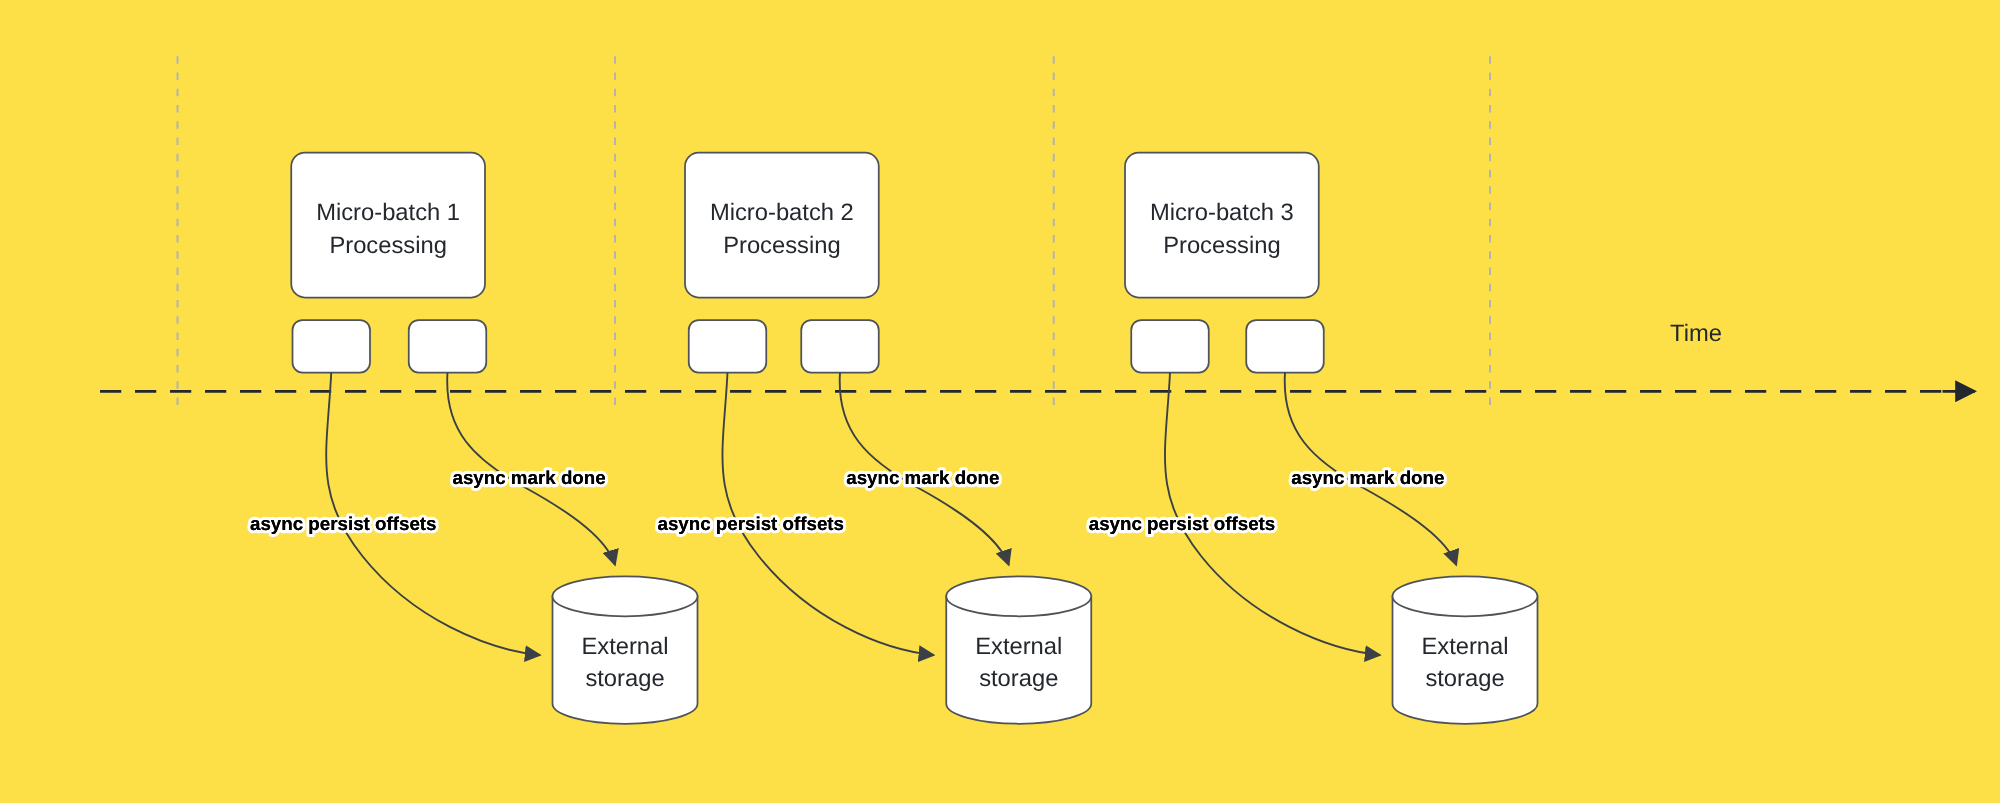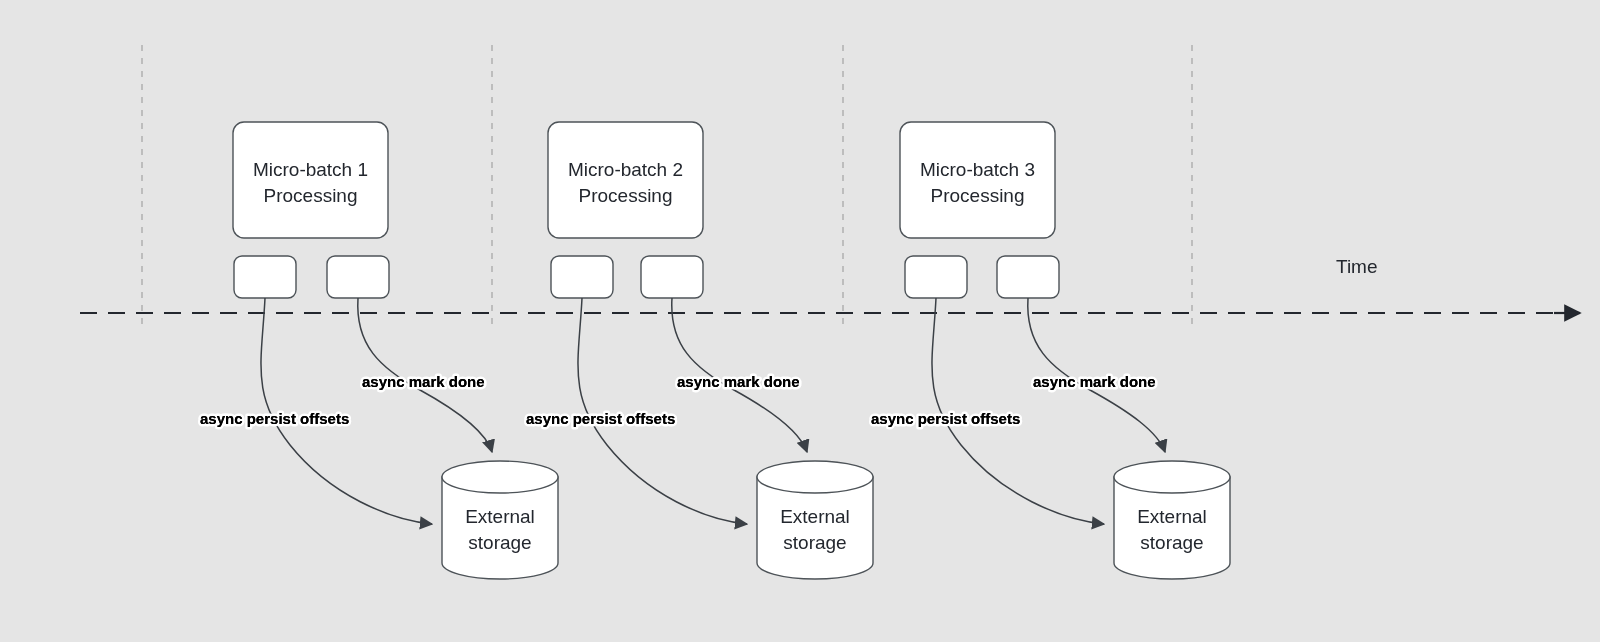--- a/index.html
+++ b/index.html
@@ -9,21 +9,21 @@
     background: #ffffff;
   }
   body {
     font-family: "Liberation Sans", sans-serif;
     color: #23272e;
   }
   #canvas {
     position: relative;
     width: 1600px;
     height: 642px;
-    background: #e5e5e5;
+    background: #fde047;
     overflow: hidden;
   }
   #diagram-svg {
     position: absolute;
     left: 0;
     top: 0;
     width: 1600px;
     height: 642px;
     display: block;
   }

